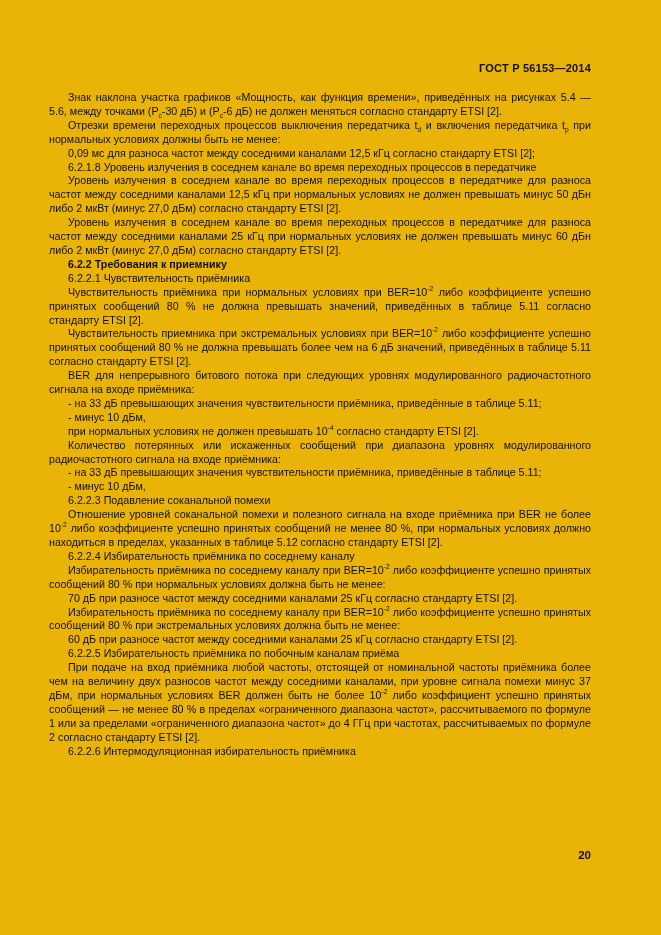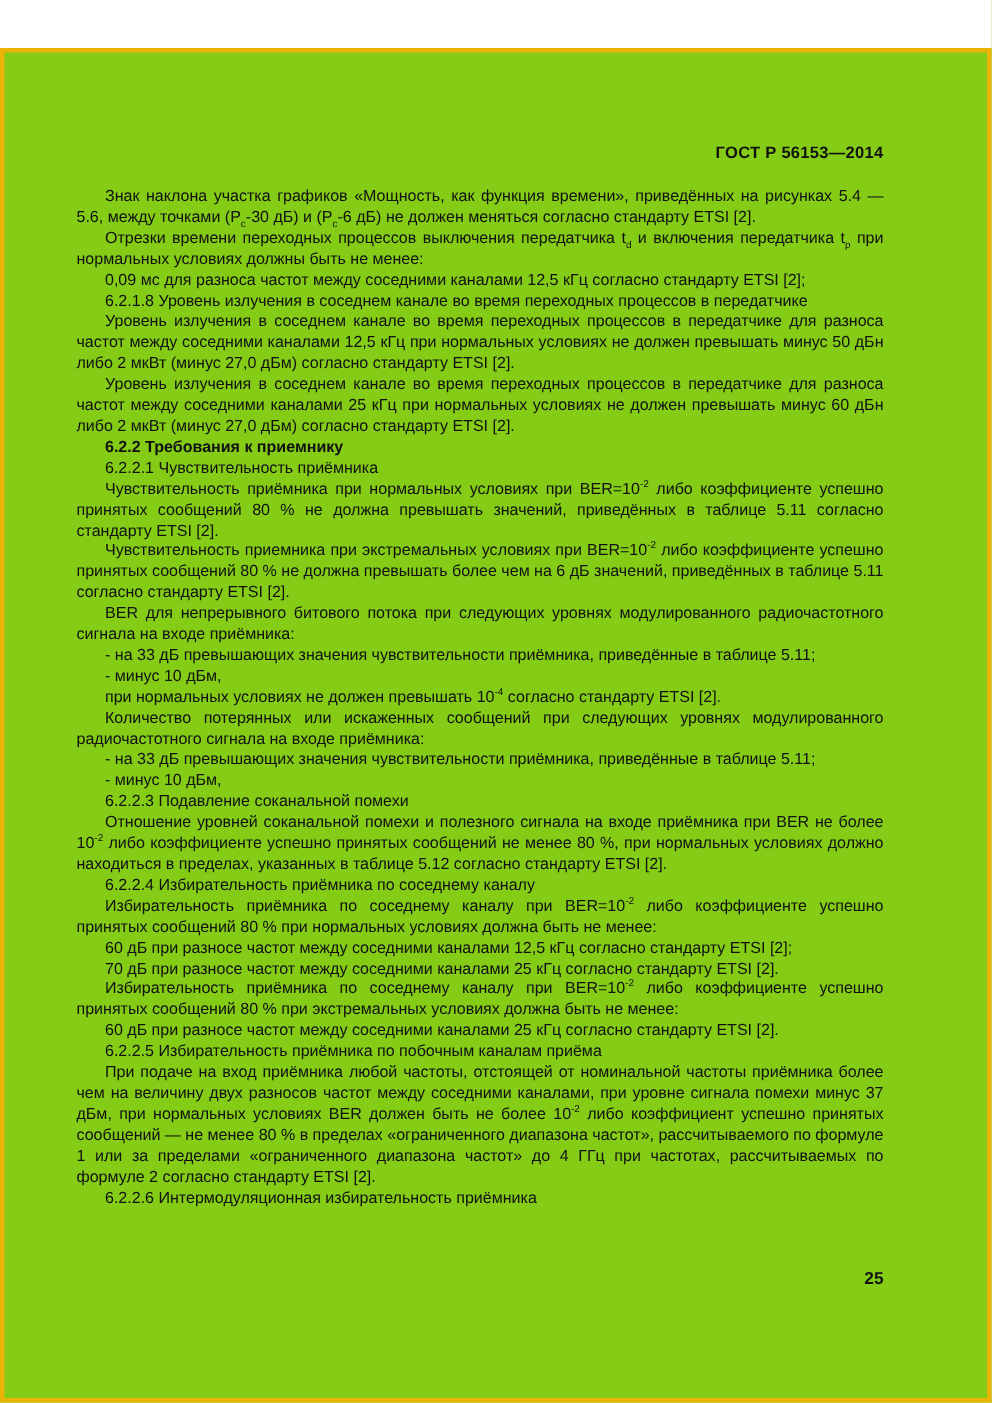--- a/index.html
+++ b/index.html
@@ -11,24 +11,23 @@
     width: 661px;
     height: 935px;
     position: relative;
     overflow: hidden;
     font-family: "Liberation Sans", "DejaVu Sans", sans-serif;
     color: #111111;
   }
   .page {
     position: absolute;
     inset: 0;
-    background: #84cc16;
+    background: #eab308;
     box-sizing: border-box;
-    border: 3px solid #eab308;
-    margin-top: 32px;
+    border: 1px solid #eab308;
   }
   .page-header {
     position: absolute;
     top: 61px;
     left: 48px;
     right: 69px;
     text-align: right;
     font-size: 11px;
     font-weight: bold;
     letter-spacing: 0.2px;
@@ -81,33 +80,32 @@
     <p class="para">Уровень излучения в соседнем канале во время переходных процессов в передатчике для разноса частот между соседними каналами 12,5 кГц при нормальных условиях не должен превышать минус 50 дБн либо 2 мкВт (минус 27,0 дБм) согласно стандарту ETSI [2].</p>
     <p class="para">Уровень излучения в соседнем канале во время переходных процессов в передатчике для разноса частот между соседними каналами 25 кГц при нормальных условиях не должен превышать минус 60 дБн либо 2 мкВт (минус 27,0 дБм) согласно стандарту ETSI [2].</p>
     <p class="para bold">6.2.2 Требования к приемнику</p>
     <p class="para">6.2.2.1 Чувствительность приёмника</p>
     <p class="para">Чувствительность приёмника при нормальных условиях при BER=10<sup>-2</sup> либо коэффициенте успешно принятых сообщений 80 % не должна превышать значений, приведённых в таблице 5.11 согласно стандарту ETSI [2].</p>
     <p class="para">Чувствительность приемника при экстремальных условиях при BER=10<sup>-2</sup> либо коэффициенте успешно принятых сообщений 80 % не должна превышать более чем на 6 дБ значений, приведённых в таблице 5.11 согласно стандарту ETSI [2].</p>
     <p class="para">BER для непрерывного битового потока при следующих уровнях модулированного радиочастотного сигнала на входе приёмника:</p>
     <p class="para">- на 33 дБ превышающих значения чувствительности приёмника, приведённые в таблице 5.11;</p>
     <p class="para">- минус 10 дБм,</p>
     <p class="para">при нормальных условиях не должен превышать 10<sup>-4</sup> согласно стандарту ETSI [2].</p>
-    <p class="para">Количество потерянных или искаженных сообщений при следующих уровнях модулированного радиочастотного сигнала на входе приёмника:</p>
+    <p class="para">Количество потерянных или искаженных сообщений при диапазона уровнях модулированного радиочастотного сигнала на входе приёмника:</p>
     <p class="para">- на 33 дБ превышающих значения чувствительности приёмника, приведённые в таблице 5.11;</p>
     <p class="para">- минус 10 дБм,</p>
     <p class="para">6.2.2.3 Подавление соканальной помехи</p>
     <p class="para">Отношение уровней соканальной помехи и полезного сигнала на входе приёмника при BER не более 10<sup>-2</sup> либо коэффициенте успешно принятых сообщений не менее 80 %, при нормальных условиях должно находиться в пределах, указанных в таблице 5.12 согласно стандарту ETSI [2].</p>
     <p class="para">6.2.2.4 Избирательность приёмника по соседнему каналу</p>
     <p class="para">Избирательность приёмника по соседнему каналу при BER=10<sup>-2</sup> либо коэффициенте успешно принятых сообщений 80 % при нормальных условиях должна быть не менее:</p>
-    <p class="para">60 дБ при разносе частот между соседними каналами 12,5 кГц согласно стандарту ETSI [2];</p>
     <p class="para">70 дБ при разносе частот между соседними каналами 25 кГц согласно стандарту ETSI [2].</p>
     <p class="para">Избирательность приёмника по соседнему каналу при BER=10<sup>-2</sup> либо коэффициенте успешно принятых сообщений 80 % при экстремальных условиях должна быть не менее:</p>
     <p class="para">60 дБ при разносе частот между соседними каналами 25 кГц согласно стандарту ETSI [2].</p>
     <p class="para">6.2.2.5 Избирательность приёмника по побочным каналам приёма</p>
     <p class="para">При подаче на вход приёмника любой частоты, отстоящей от номинальной частоты приёмника более чем на величину двух разносов частот между соседними каналами, при уровне сигнала помехи минус 37 дБм, при нормальных условиях BER должен быть не более 10<sup>-2</sup> либо коэффициент успешно принятых сообщений — не менее 80 % в пределах «ограниченного диапазона частот», рассчитываемого по формуле 1 или за пределами «ограниченного диапазона частот» до 4 ГГц при частотах, рассчитываемых по формуле 2 согласно стандарту ETSI [2].</p>
     <p class="para">6.2.2.6 Интермодуляционная избирательность приёмника</p>
   </div>
 
   <div class="page-footer">
-    <span class="page-num">25</span>
+    <span class="page-num">20</span>
   </div>
 
 </div>
 
 </body></html>

